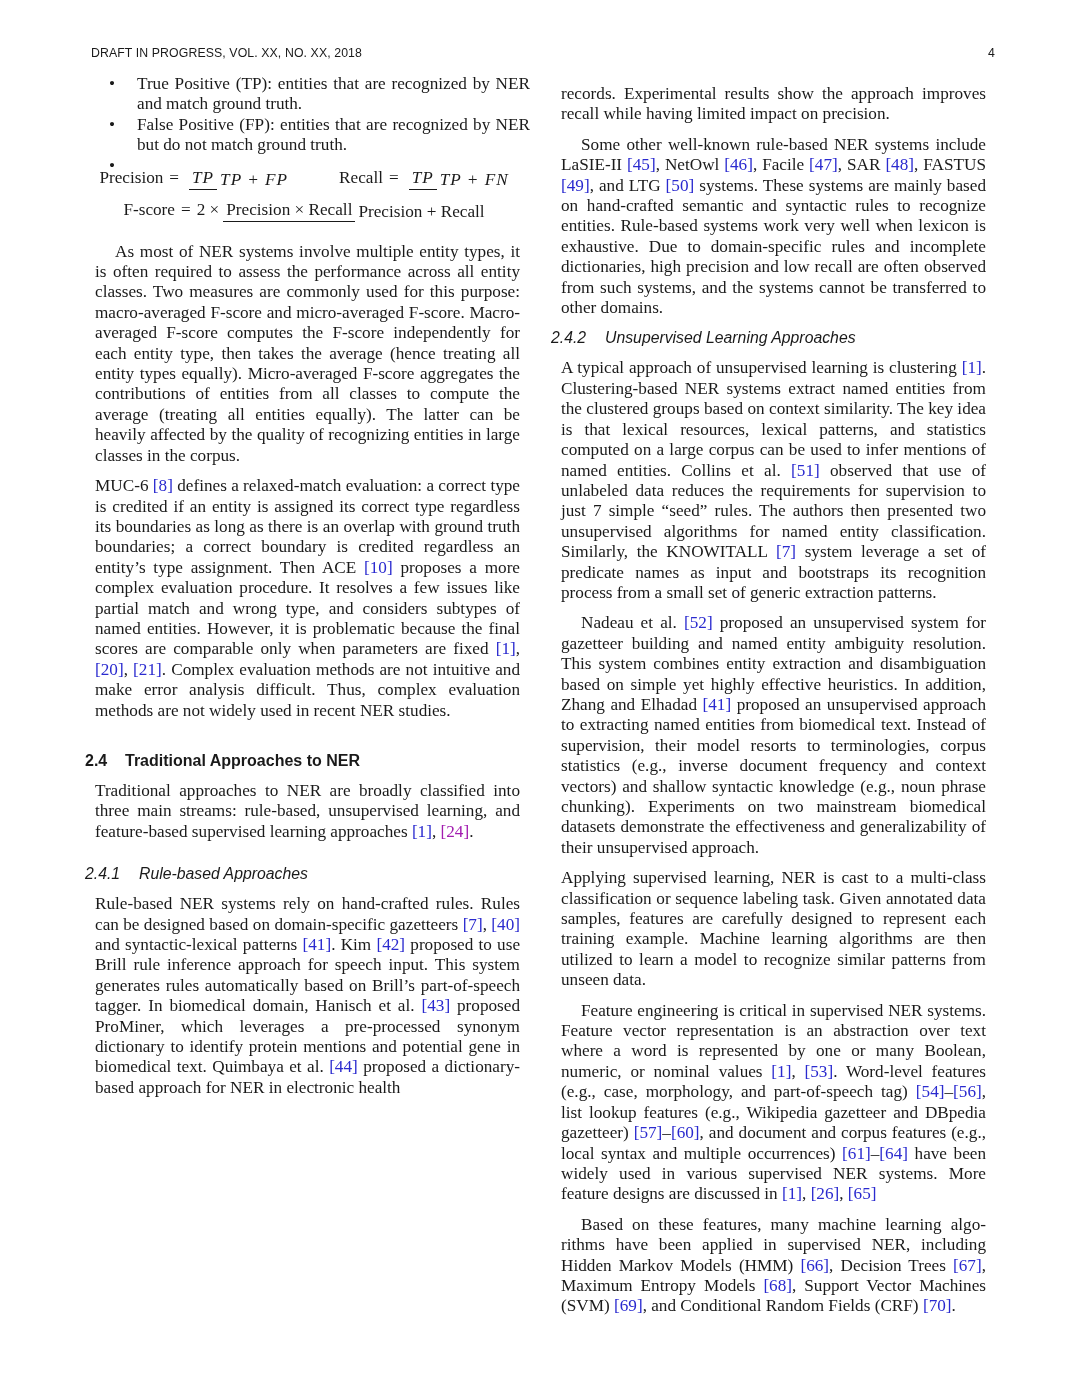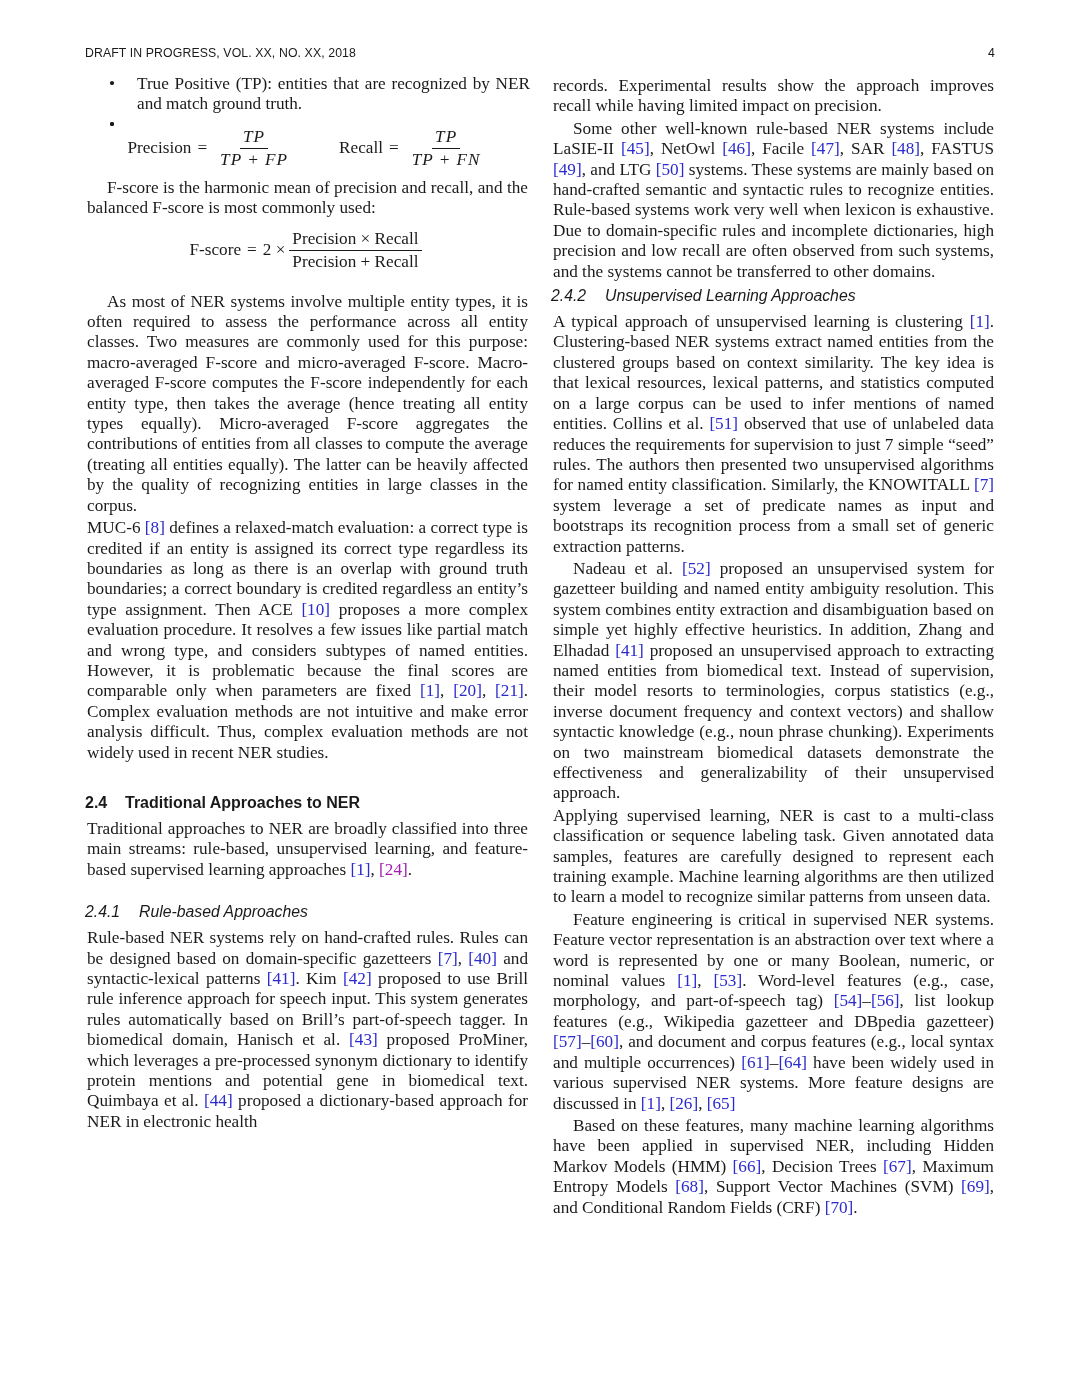--- a/index.html
+++ b/index.html
@@ -1,73 +1,72 @@
 <!DOCTYPE html>
 <html><head>
 <meta charset="utf-8">
 <style>
   html, body { margin: 0; padding: 0; background: #ffffff; }
   body { width: 1080px; height: 1397px; position: relative; overflow: hidden; color: #1a1a1a; }
   .header { position: absolute; top: 46px; left: 85px; width: 910px; font-family: "Liberation Sans", sans-serif; font-size: 12.3px; letter-spacing: 0.1px; }
-  .header .left { position: absolute; left: 0; top: 0; }
+  .header .left { position: absolute; left: 6px; top: 0; }
   .header .right { position: absolute; right: 0; top: 0; }
   .col { position: absolute; top: 74px; width: 445px; font-family: "Liberation Serif", serif; font-size: 17.2px; line-height: 20.4px; text-align: justify; hyphens: manual; }
   .col.left { left: 85px; }
   .col.right { left: 551px; }
-  p { margin: 2px; }
+  p { margin: 10px; }
   p.indent { text-indent: 20px; }
   .cite { color: #2a2acf; }
   ul.bullets { list-style: none; margin: 0; padding: 0; }
   ul.bullets li { position: relative; padding-left: 52px; }
   ul.bullets li .dot { position: absolute; left: 24px; top: 0; }
   .sec { font-family: "Liberation Sans", sans-serif; font-weight: bold; font-size: 16px; line-height: 20px; margin: 22px 0 6px 0; text-align: left; }
   .sec .num { display: inline-block; width: 40px; }
   .subsec { font-family: "Liberation Sans", sans-serif; font-style: italic; font-size: 15.8px; line-height: 20px; margin: 14px 0 6px 0; text-align: left; }
   .subsec .num { display: inline-block; width: 54px; }
   .eqrow { display: flex; align-items: center; justify-content: center; font-family: "Liberation Serif", serif; font-size: 17.2px; margin: 10px 0 8px 0; }
-  .frac { display: inline-flex; flex-direction: column; align-items: center; margin: 0 4px; vertical-align: middle; }
+  .frac { display: inline-flex; flex-direction: row; align-items: flex-end; margin: 0 4px; vertical-align: middle; }
   .frac .n { padding: 0 3px 1px 3px; border-bottom: 1px solid #1a1a1a; line-height: 20px; }
   .frac .d { padding: 1px 3px 0 3px; line-height: 20px; }
   .math-i { font-style: italic; letter-spacing: 1px; }
   .gap { display: inline-block; width: 44px; }
   .op { margin: 0 6px; }
 </style>
 </head>
 <body>
 
 <div class="header">
   <span class="left">DRAFT IN PROGRESS, VOL. XX, NO. XX,  2018</span>
   <span class="right">4</span>
 </div>
 
 <div class="col left">
   <ul class="bullets">
     <li><span class="dot">•</span><span>True Positive (TP): entities that are recognized by NER and match ground truth.</span></li>
-    <li><span class="dot">•</span></li>
+    <li><span class="dot">•</span><span>False Positive (FP): entities that are recognized by NER but do not match ground truth.</span></li>
     <li><span class="dot">•</span></li>
   </ul>
 
 
   <div class="eqrow" style="margin-top:12px">
     <span>Precision</span>
     <span class="op">=</span>
     <span class="frac">
       <span class="n math-i">TP</span>
       <span class="d math-i">TP + FP</span>
     </span>
     <span class="gap"></span>
     <span>Recall</span>
     <span class="op">=</span>
     <span class="frac">
       <span class="n math-i">TP</span>
       <span class="d math-i">TP + FN</span>
     </span>
   </div>
 
-  <p class="indent">F-score is the harmonic mean of precision and recall, and the balanced F-score is most commonly used:</p>
 
   <div class="eqrow" style="margin:10px 0 20px 0">
     <span>F-score</span>
     <span class="op">=</span>
     <span>2 ×</span>
     <span class="frac">
       <span class="n">Precision × Recall</span>
       <span class="d">Precision + Recall</span>
     </span>
   </div>

